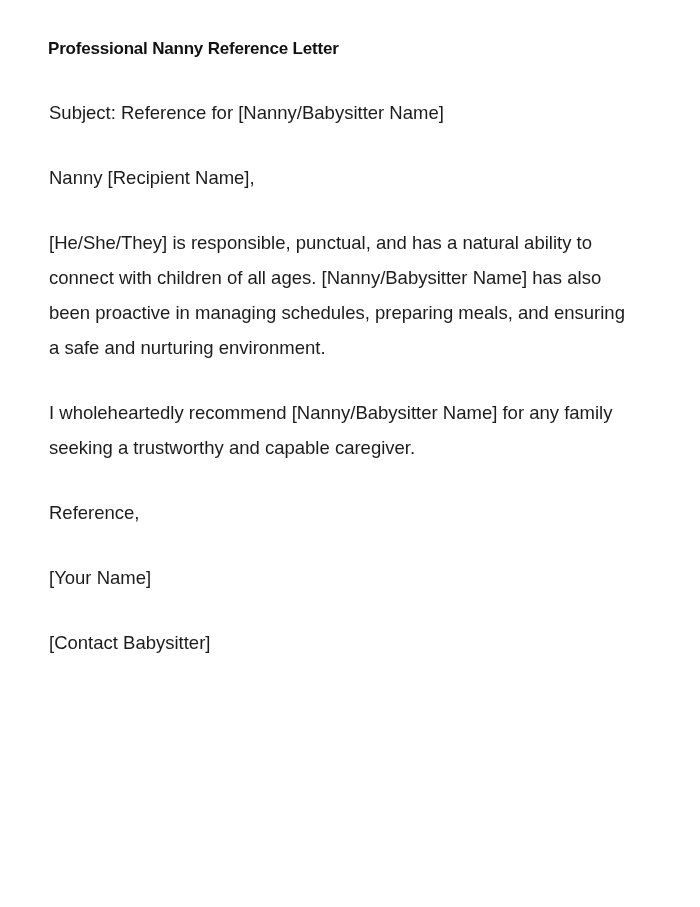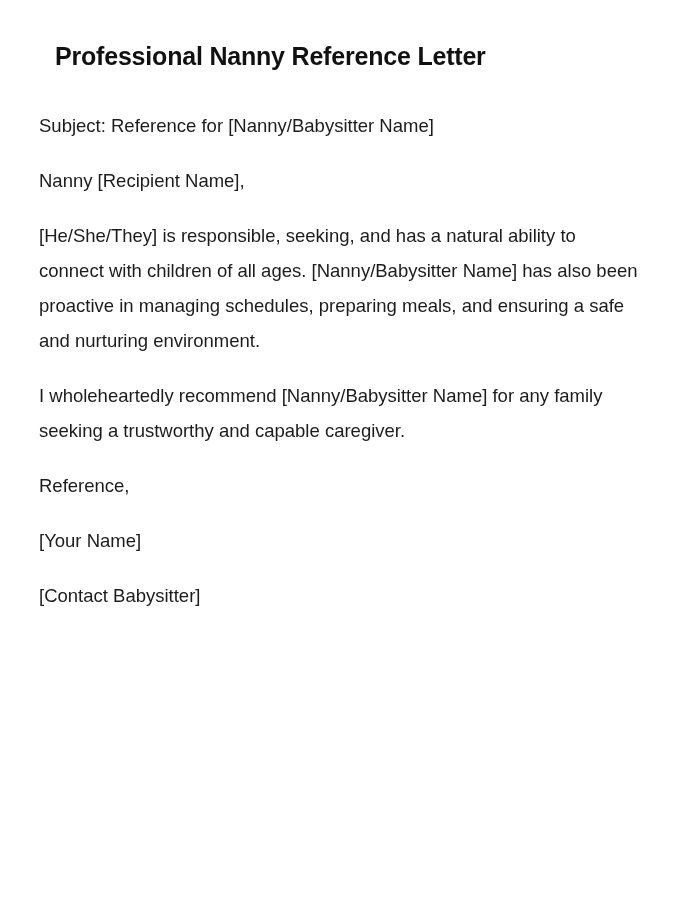--- a/index.html
+++ b/index.html
@@ -22,34 +22,34 @@
     padding: 0;
     position: relative;
   }
   .doc {
     position: absolute;
     left: 39px;
     top: 0;
     width: 601px;
   }
   .doc-title {
-    font-size: 25px;
+    font-size: 17px;
     font-weight: bold;
     color: #111111;
     letter-spacing: -0.2px;
     line-height: 30px;
-    margin: 16px;
+    margin: 9px;
     padding-top: 25px;
   }
   .para {
     font-size: 18.5px;
     font-weight: normal;
     color: #1c1c1c;
     line-height: 35px;
-    margin: 0;
+    margin: 10px;
     padding-top: 20px;
     text-align: left;
     word-spacing: 0px;
   }
   .para:first-of-type {
     padding-top: 21px;
   }
 </style>
 </head>
 <body>
@@ -57,21 +57,21 @@
 <div class="page">
   <article class="doc">
 
     <h1 class="doc-title">Professional Nanny Reference Letter</h1>
 
     <p class="para">Subject: Reference for [Nanny/Babysitter Name]</p>
 
     <p class="para">Nanny [Recipient Name],</p>
 
 
-    <p class="para">[He/She/They] is responsible, seeking, and has a natural ability to connect with children of all ages. [Nanny/Babysitter Name] has also been proactive in managing schedules, preparing meals, and ensuring a safe and nurturing environment.</p>
+    <p class="para">[He/She/They] is responsible, punctual, and has a natural ability to connect with children of all ages. [Nanny/Babysitter Name] has also been proactive in managing schedules, preparing meals, and ensuring a safe and nurturing environment.</p>
 
     <p class="para">I wholeheartedly recommend [Nanny/Babysitter Name] for any family seeking a trustworthy and capable caregiver.</p>
 
     <p class="para">Reference,</p>
 
     <p class="para">[Your Name]</p>
 
 
     <p class="para">[Contact Babysitter]</p>
 

